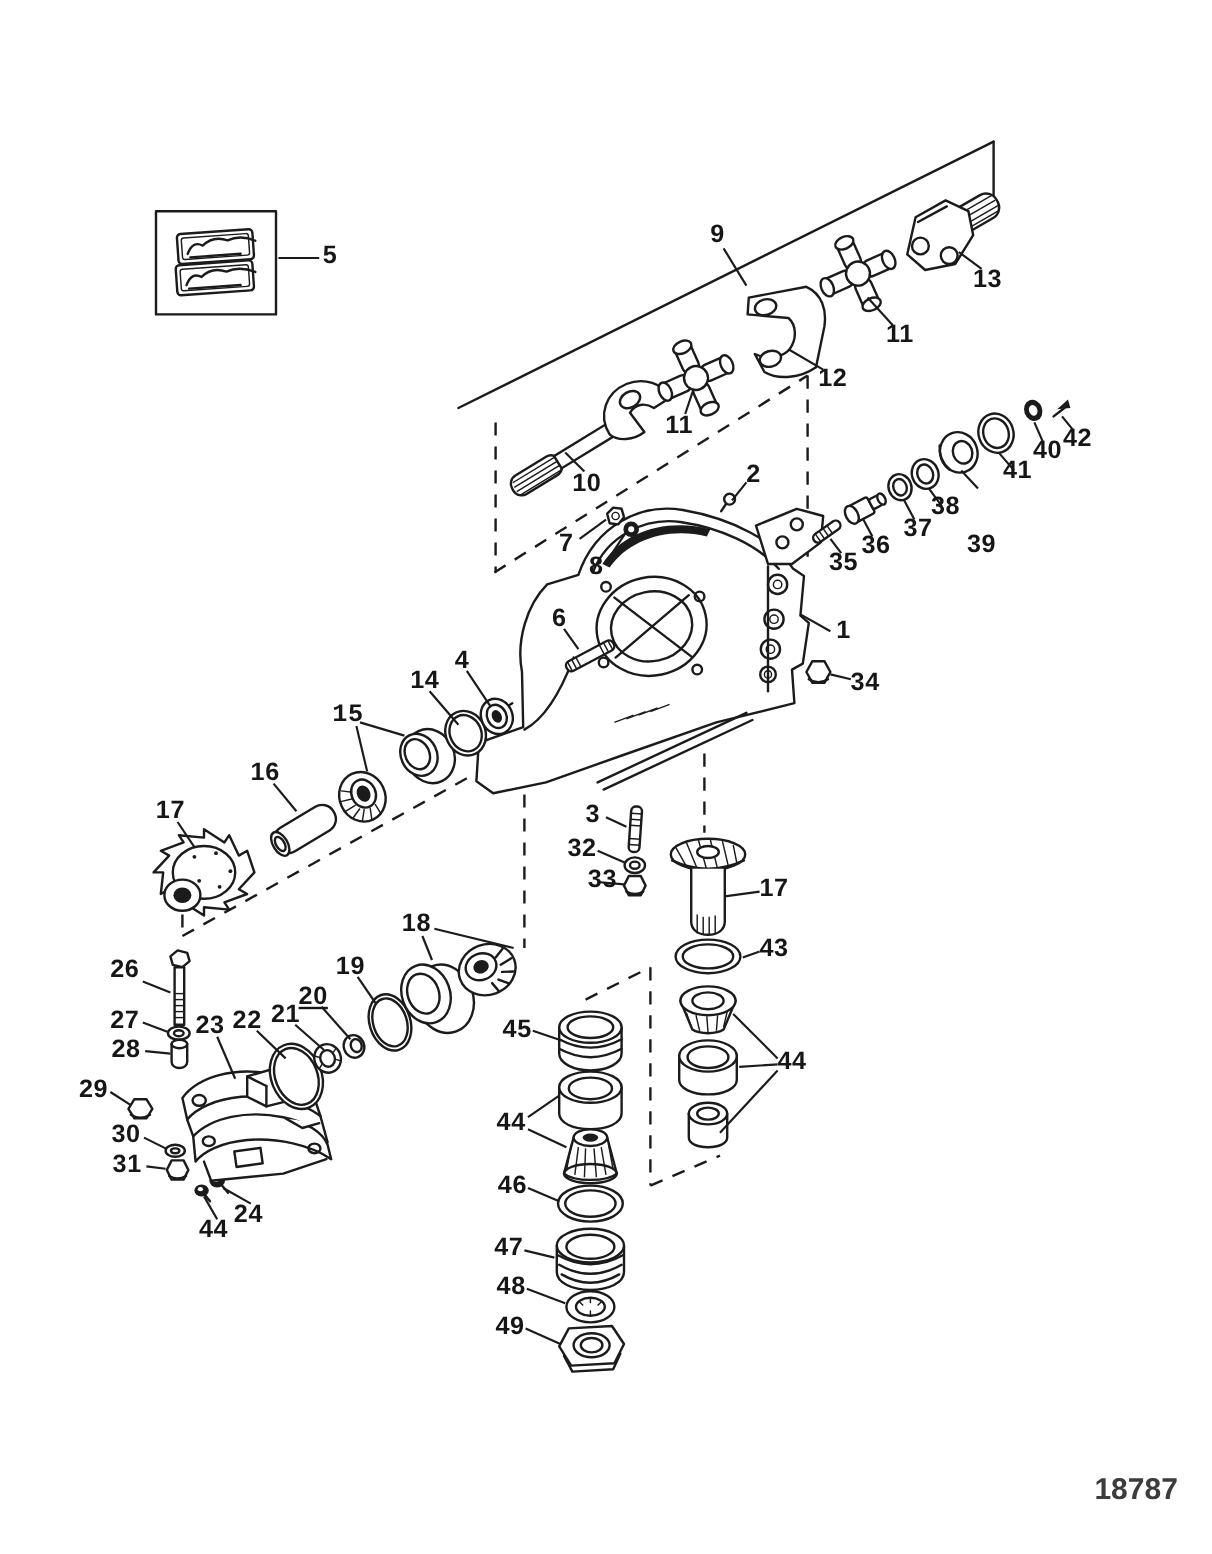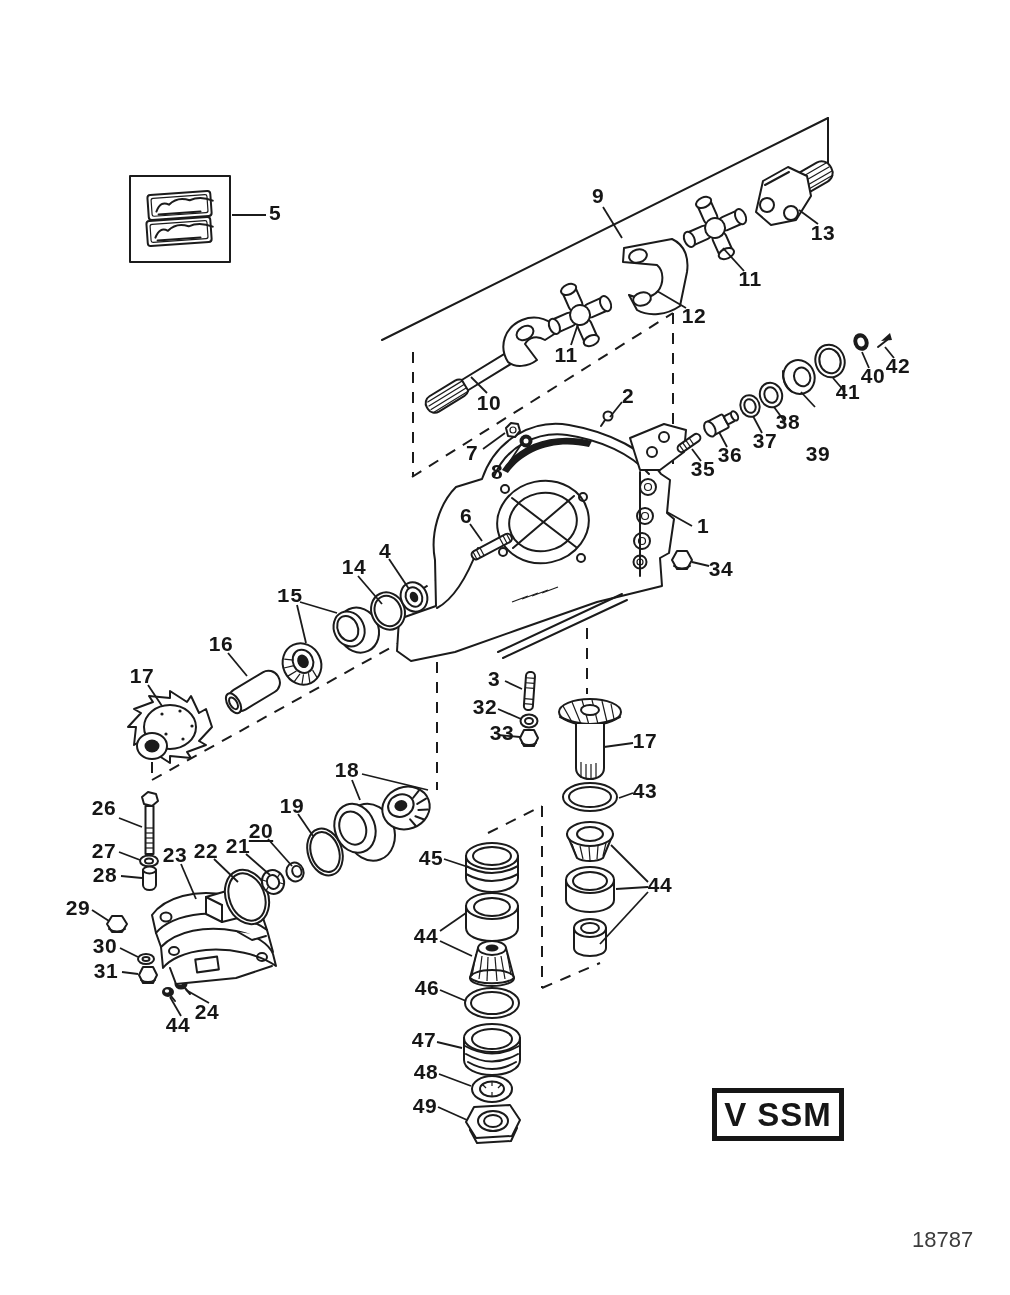--- a/index.html
+++ b/index.html
@@ -7,21 +7,21 @@
           font-family:"Liberation Sans",sans-serif;overflow:hidden;}
   .canvas svg{position:absolute;left:0;top:0;}
   .callout{position:absolute;transform:translate(-50%,-50%);
            font-weight:bold;font-size:21px;color:#161616;letter-spacing:.5px;
            white-space:nowrap;}
   .code-box{position:absolute;left:712px;top:1088px;width:132px;height:53px;
             box-sizing:border-box;border:5px solid #161616;
             display:flex;align-items:center;justify-content:center;
             font-weight:bold;font-size:33px;color:#161616;letter-spacing:1px;}
   .drawing-number{position:absolute;left:912px;top:1227px;
-                  font-weight:normal;font-size:22px;color:#3c3c3c;}
+                  font-weight:bold;font-size:25px;color:#3c3c3c;}
   
   .art{stroke:#1b1b1b;fill:none;stroke-width:2;stroke-linecap:round;stroke-linejoin:round;}
   .artw{stroke:#1b1b1b;fill:#ffffff;stroke-width:2;stroke-linecap:round;stroke-linejoin:round;}
   .dark{fill:#1b1b1b;stroke:none;}
   .dash{stroke:#1b1b1b;fill:none;stroke-width:2;stroke-dasharray:11 9;}
   .lead{stroke:#1b1b1b;fill:none;stroke-width:1.8;}
   .thin{stroke:#1b1b1b;fill:none;stroke-width:1.2;}
 </style>
 </head>
 <body>
@@ -573,19 +573,16 @@
       <div class="callout" style="left: 207px; top: 1012px;">24</div>
       <div class="callout" style="left: 431px; top: 858px;">45</div>
       <div class="callout" style="left: 426px; top: 936px;">44</div>
       <div class="callout" style="left: 427px; top: 988px;">46</div>
       <div class="callout" style="left: 424px; top: 1040px;">47</div>
       <div class="callout" style="left: 426px; top: 1072px;">48</div>
       <div class="callout" style="left: 425px; top: 1106px;">49</div>
       <div class="callout" style="left: 660px; top: 885px;">44</div>
     </div>
 
-  <div class="code-box">
-    <span>V SSM</span>
-  </div>
 
   <div class="drawing-number">18787</div>
 
 </div>
 
 </body></html>

